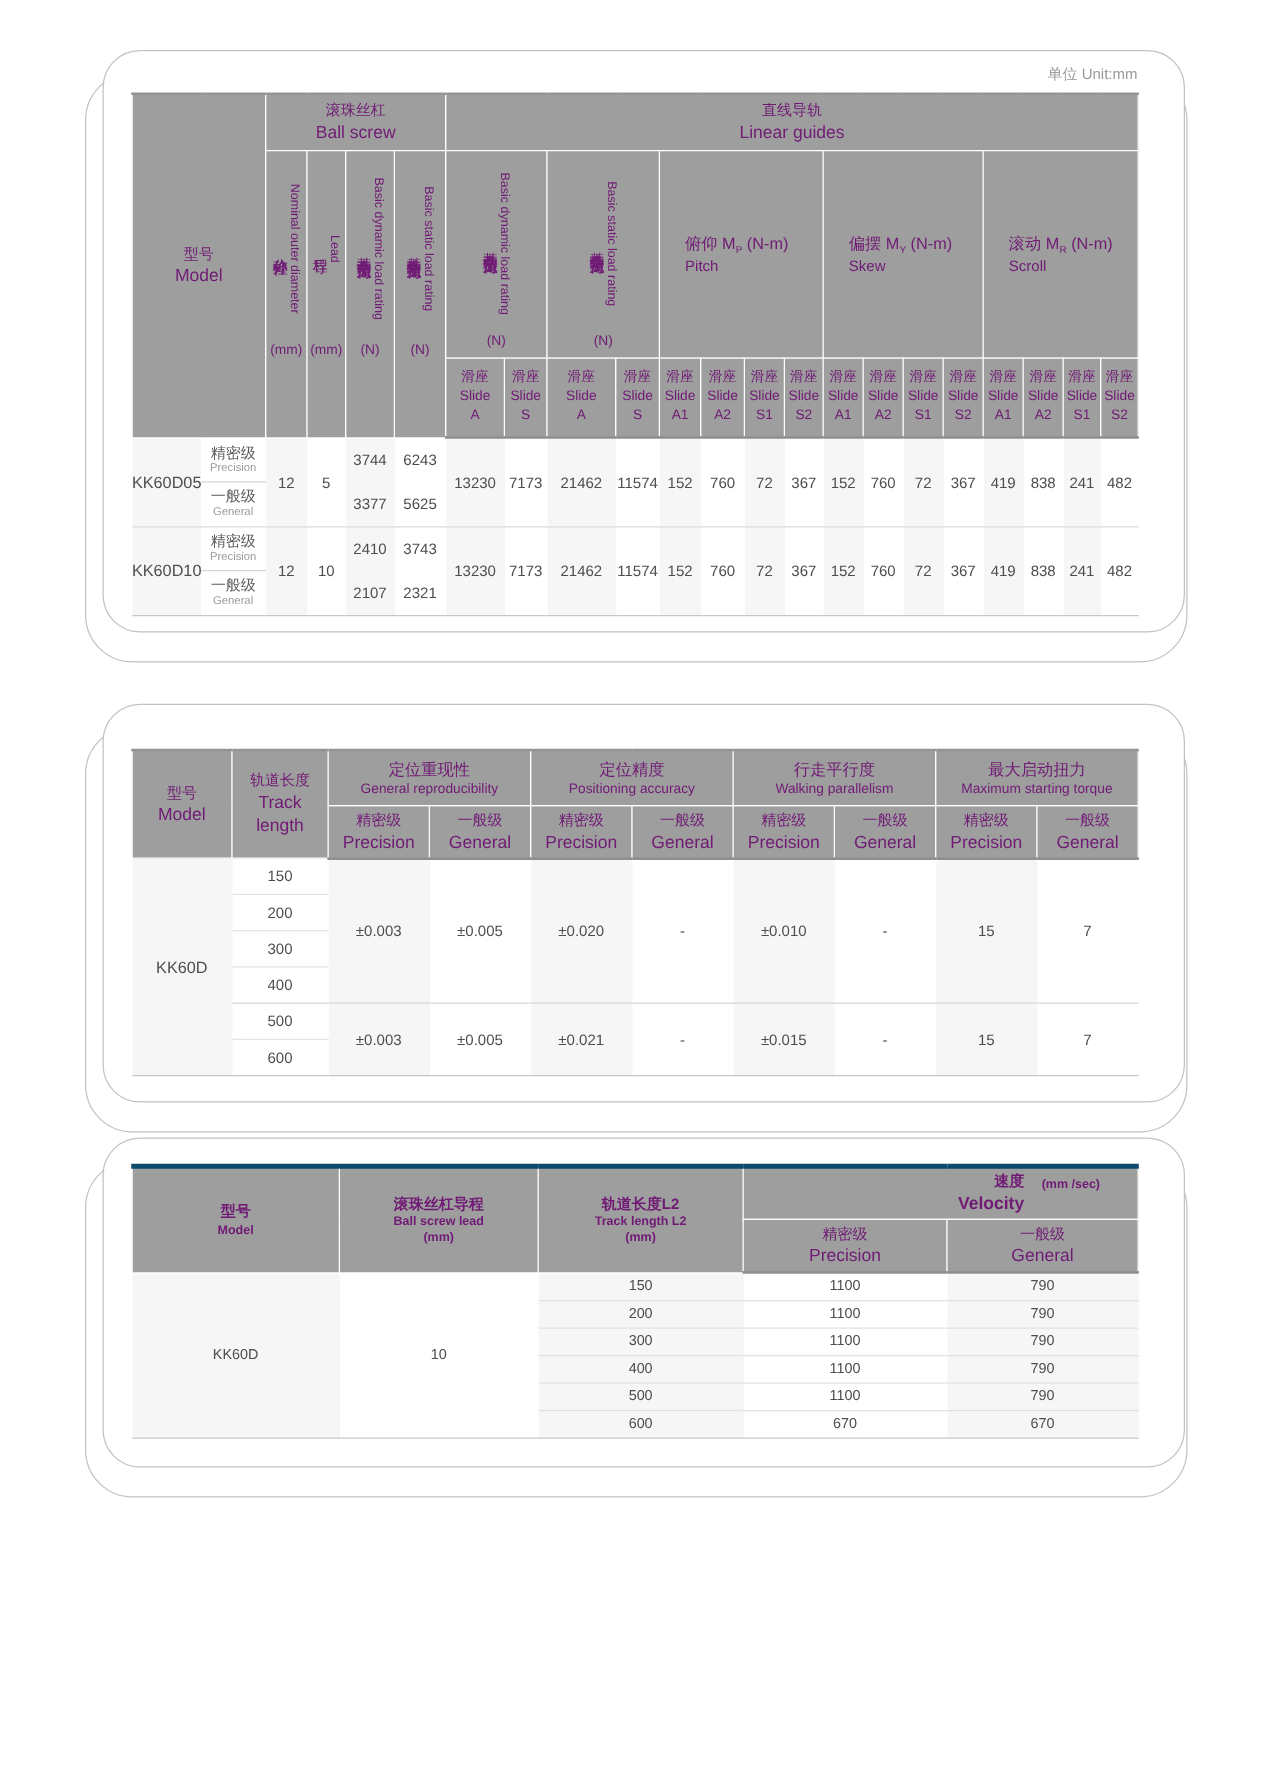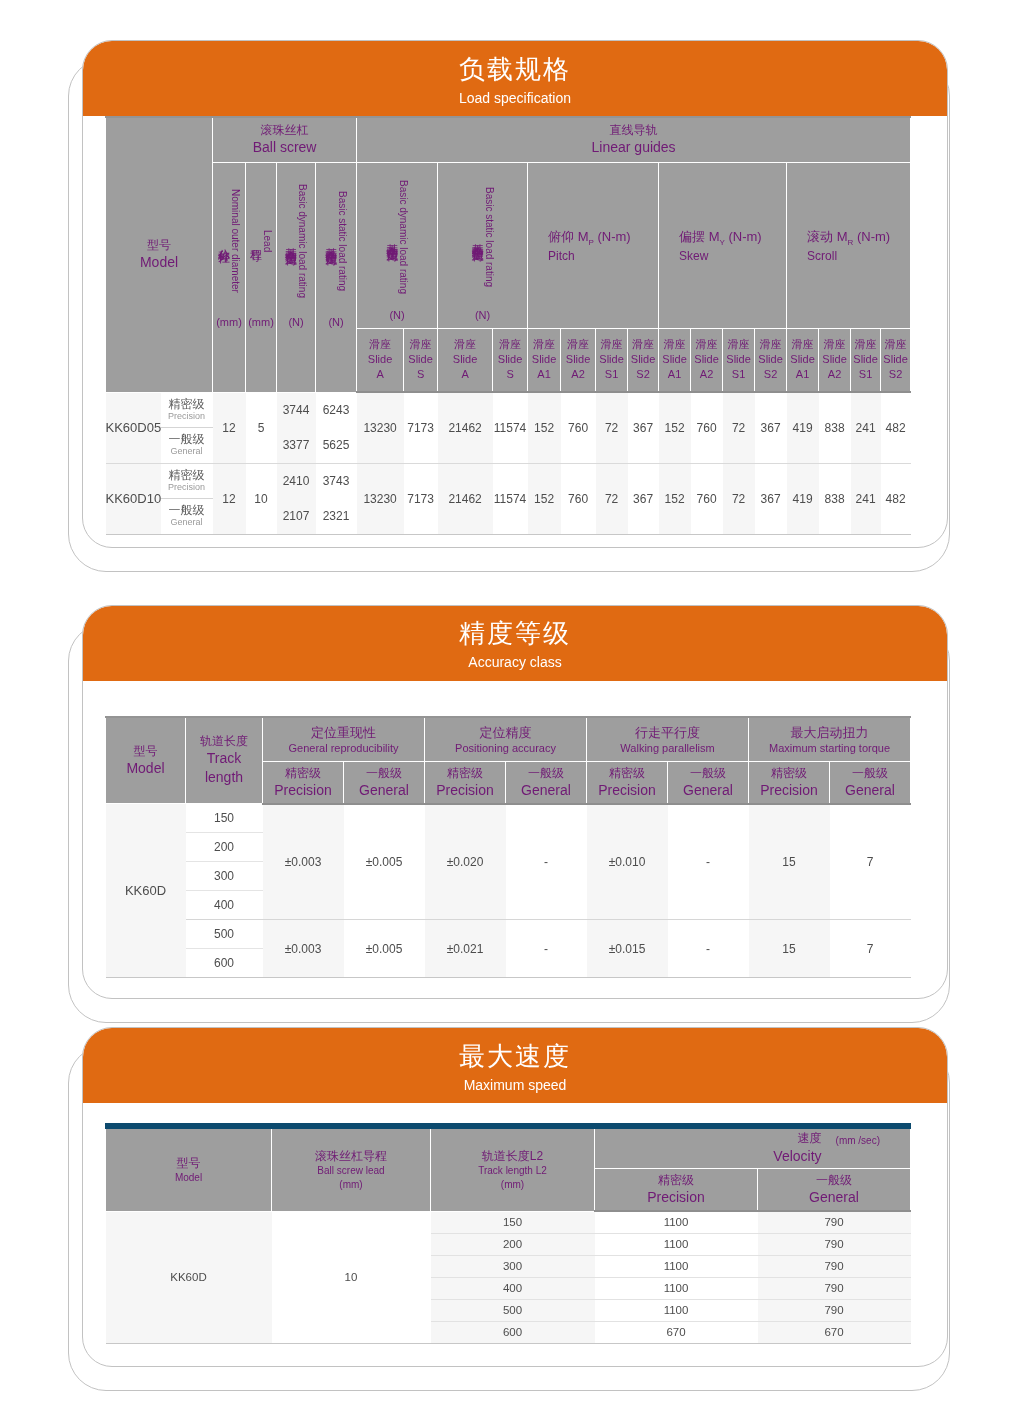--- a/index.html
+++ b/index.html
@@ -62,43 +62,40 @@
   .t2 thead tr.r2 th { height:42px; border-bottom:2px solid #8e8e8e; }
   .t2 .grp-cn { font-size:13px; display:block; line-height:1.4; }
   .t2 .grp-en { font-size:11px; display:block; }
   .t2 tbody td { height:29px; }
   .t2 td.track { border-bottom:1px solid #e4e4e4; }
   .t2 td.grp-end { border-bottom:1px solid #d6d6d6; }
   .t2 td.tbl-end { border-bottom:1px solid #c7c7c7; }
 
   
   .t3 { width:805px; margin-top:20px; }
-  .t3 thead tr.r1 th { height:42px; border-top:6px solid #0c4a6e; }
+  .t3 thead tr.r1 th { height:42px; border-top:4px solid #0c4a6e;font-weight:bold; }
   .t3 thead tr.r2 th { height:43px; border-bottom:2px solid #8e8e8e; }
   .t3 .h3l span { display:block; line-height:1.35; }
   .t3 .h3l .cn-s { font-size:12px; }
   .t3 .h3l .en-s, .t3 .h3l .u-s { font-size:10px; }
   .vel-flex { display:flex; align-items:center; justify-content:flex-end; padding-right:30px; gap:14px; }
   .vel-main { text-align:right; }
   .vel-main span { display:block; line-height:1.3; }
   .vel-unit { font-size:10px; align-self:flex-start; margin-top:4px; }
   .t3 tbody td { height:22px; font-size:11.5px; }
   .t3 td.rowline { border-bottom:1px solid #e2e2e2; }
   .t3 tbody tr:last-child td, .t3 td.span-end { border-bottom:1px solid #c7c7c7; }
 </style>
 </head>
 <body>
 
 <div class="card-wrap wrap-1">
   <div class="ghost"></div>
   <div class="card">
-    <div class="card-header">
-      <div class="card-title-cn">负载规格</div>
-      <div class="card-title-en">Load specification</div>
-    </div>
+    <div class="unit-note">单位 Unit:mm</div>
 
     <table class="t1">
       <colgroup>
         <col class="odd" style="width:55px">
           <col style="width:52px">
         <col class="odd" style="width:33px">
           <col style="width:31px">
         <col class="odd" style="width:39px">
           <col style="width:41px">
         <col class="odd" style="width:47px">
@@ -313,24 +310,20 @@
         </tr>
       </tbody>
     </table>
     <div style="height:12px"></div>
   </div>
 </div>
 
 <div class="card-wrap wrap-2">
   <div class="ghost"></div>
   <div class="card">
-    <div class="card-header">
-      <div class="card-title-cn">精度等级</div>
-      <div class="card-title-en">Accuracy class</div>
-    </div>
 
     <table class="t2">
       <colgroup>
         <col class="odd" style="width:80px">
           <col style="width:77px">
         <col class="odd" style="width:81px">
           <col style="width:81px">
         <col class="odd" style="width:81px">
           <col style="width:81px">
         <col class="odd" style="width:81px">
@@ -438,24 +431,20 @@
           </tr>
       </tbody>
     </table>
     <div style="height:20px"></div>
   </div>
 </div>
 
 <div class="card-wrap wrap-3">
   <div class="ghost"></div>
   <div class="card">
-    <div class="card-header">
-      <div class="card-title-cn">最大速度</div>
-      <div class="card-title-en">Maximum speed</div>
-    </div>
 
     <table class="t3">
       <colgroup>
         <col class="odd" style="width:166px">
           <col style="width:159px">
         <col class="odd" style="width:164px">
           <col style="width:163px">
         <col class="odd" style="width:153px">
       </colgroup>
       <thead>

